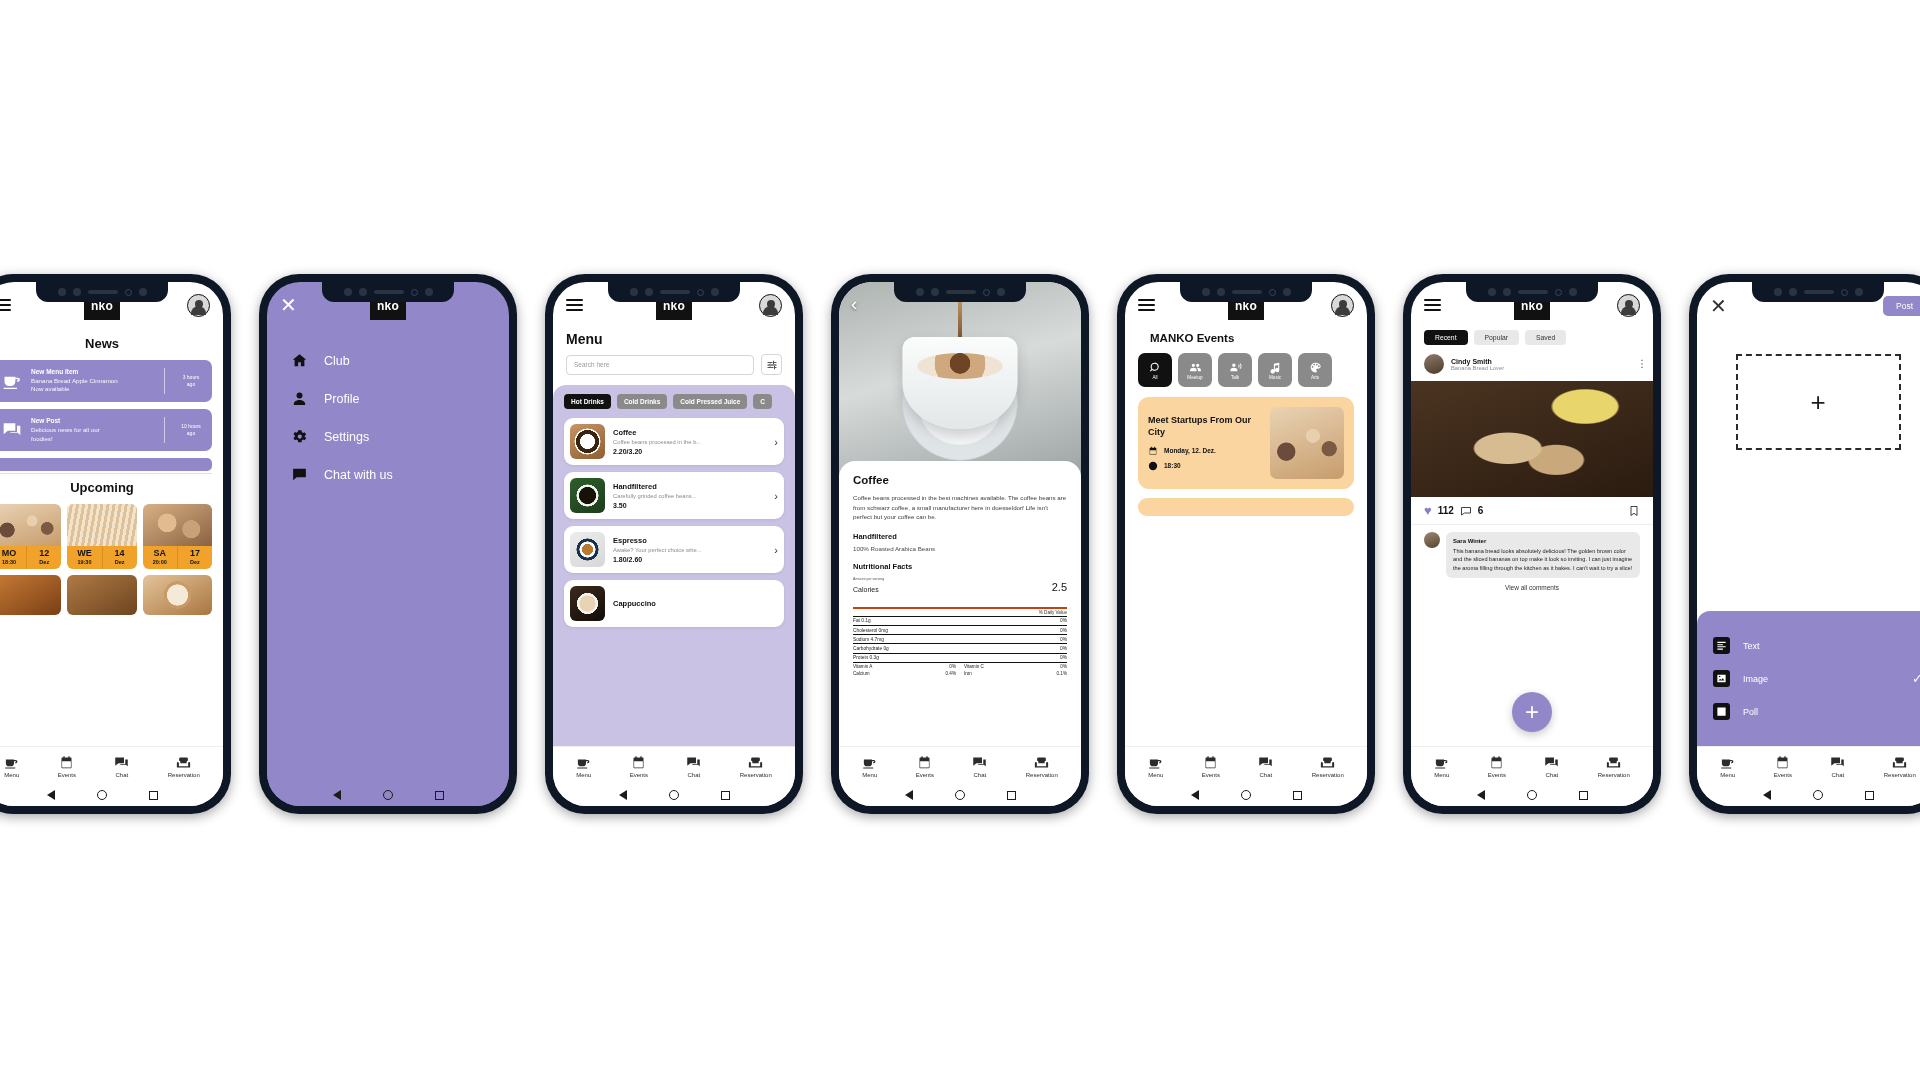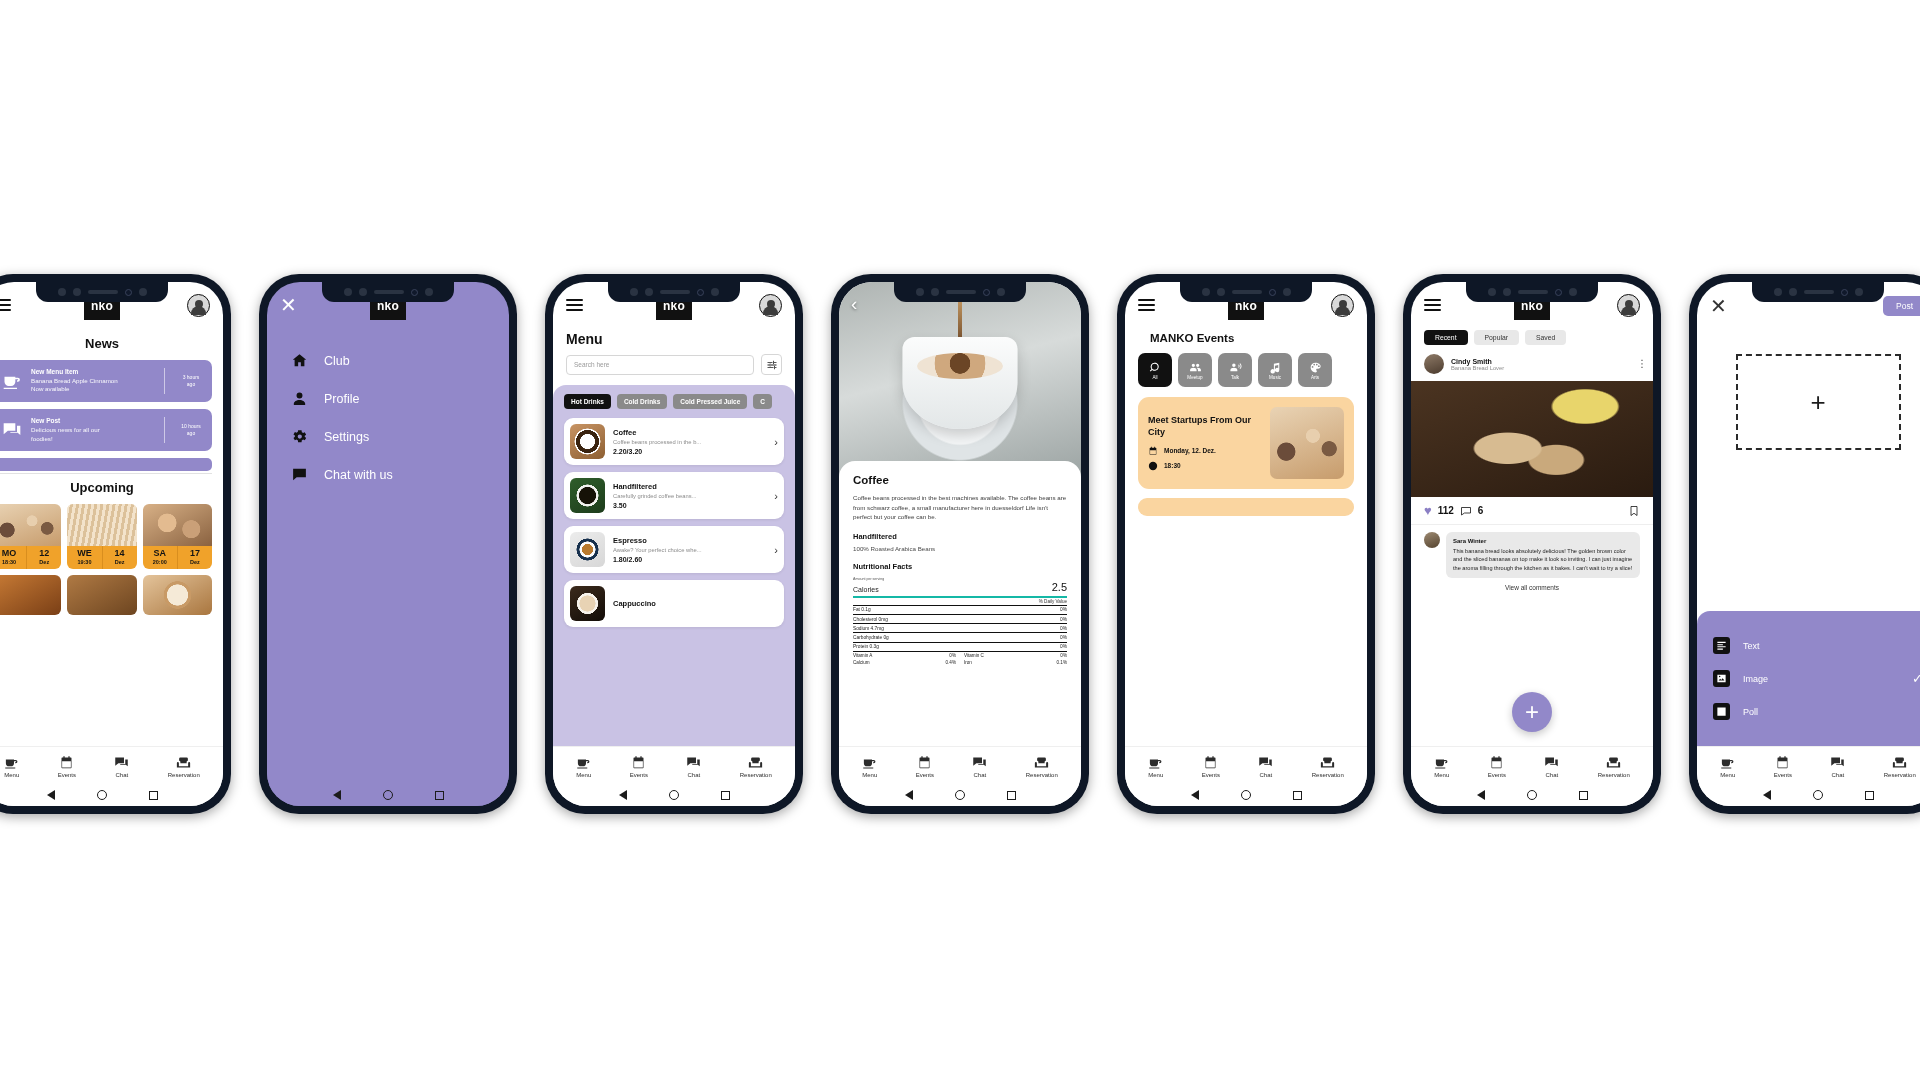--- a/index.html
+++ b/index.html
@@ -212,21 +212,21 @@
   }
   .sheet{
     flex:1; background:#fff; border-radius:16px 16px 0 0; margin-top:-16px;
     padding: 13px 14px 0; position:relative; z-index:10; overflow:hidden;
   }
   .pd-h1{ font-size:11.5px; font-weight:700; color:#111; margin-bottom:7px; }
   .pd-p{ font-size:6.2px; line-height:1.55; color:#3c3c3c; }
   .pd-h2{ font-size:7.5px; font-weight:700; color:#111; margin:10px 0 4px; }
   .pd-sub{ font-size:6.2px; color:#4a4a4a; }
   .nf{ margin-top:6px; }
-  .nf-top{ border-bottom:2px solid #14b8a6; padding-bottom:3px; }
+  .nf-top{ border-bottom:2px solid #c2410c; padding-bottom:14px; }
   .nf-amt{ font-size:3.6px; color:#555; }
   .nf-cal{ display:flex; justify-content:space-between; align-items:flex-end; }
   .nf-cal .l{ font-size:7px; color:#222; }
   .nf-cal .r{ font-size:11px; font-weight:400; color:#111; }
   .nf-dv{ text-align:right; font-size:4.6px; color:#333; border-bottom:1px solid #111; padding:1px 0; }
   .nf-row{ display:flex; justify-content:space-between; font-size:4.8px; color:#222;
            border-bottom:1px solid #111; padding:1.6px 0; }
   .nf-vit{ display:flex; font-size:4.6px; color:#222; padding:1.2px 0; }
   .nf-vit .c1{ flex:1; } .nf-vit .c2{ width:22px;text-align:right; }
   .nf-vit .c3{ flex:1; padding-left:8px; } .nf-vit .c4{ width:22px;text-align:right; }

